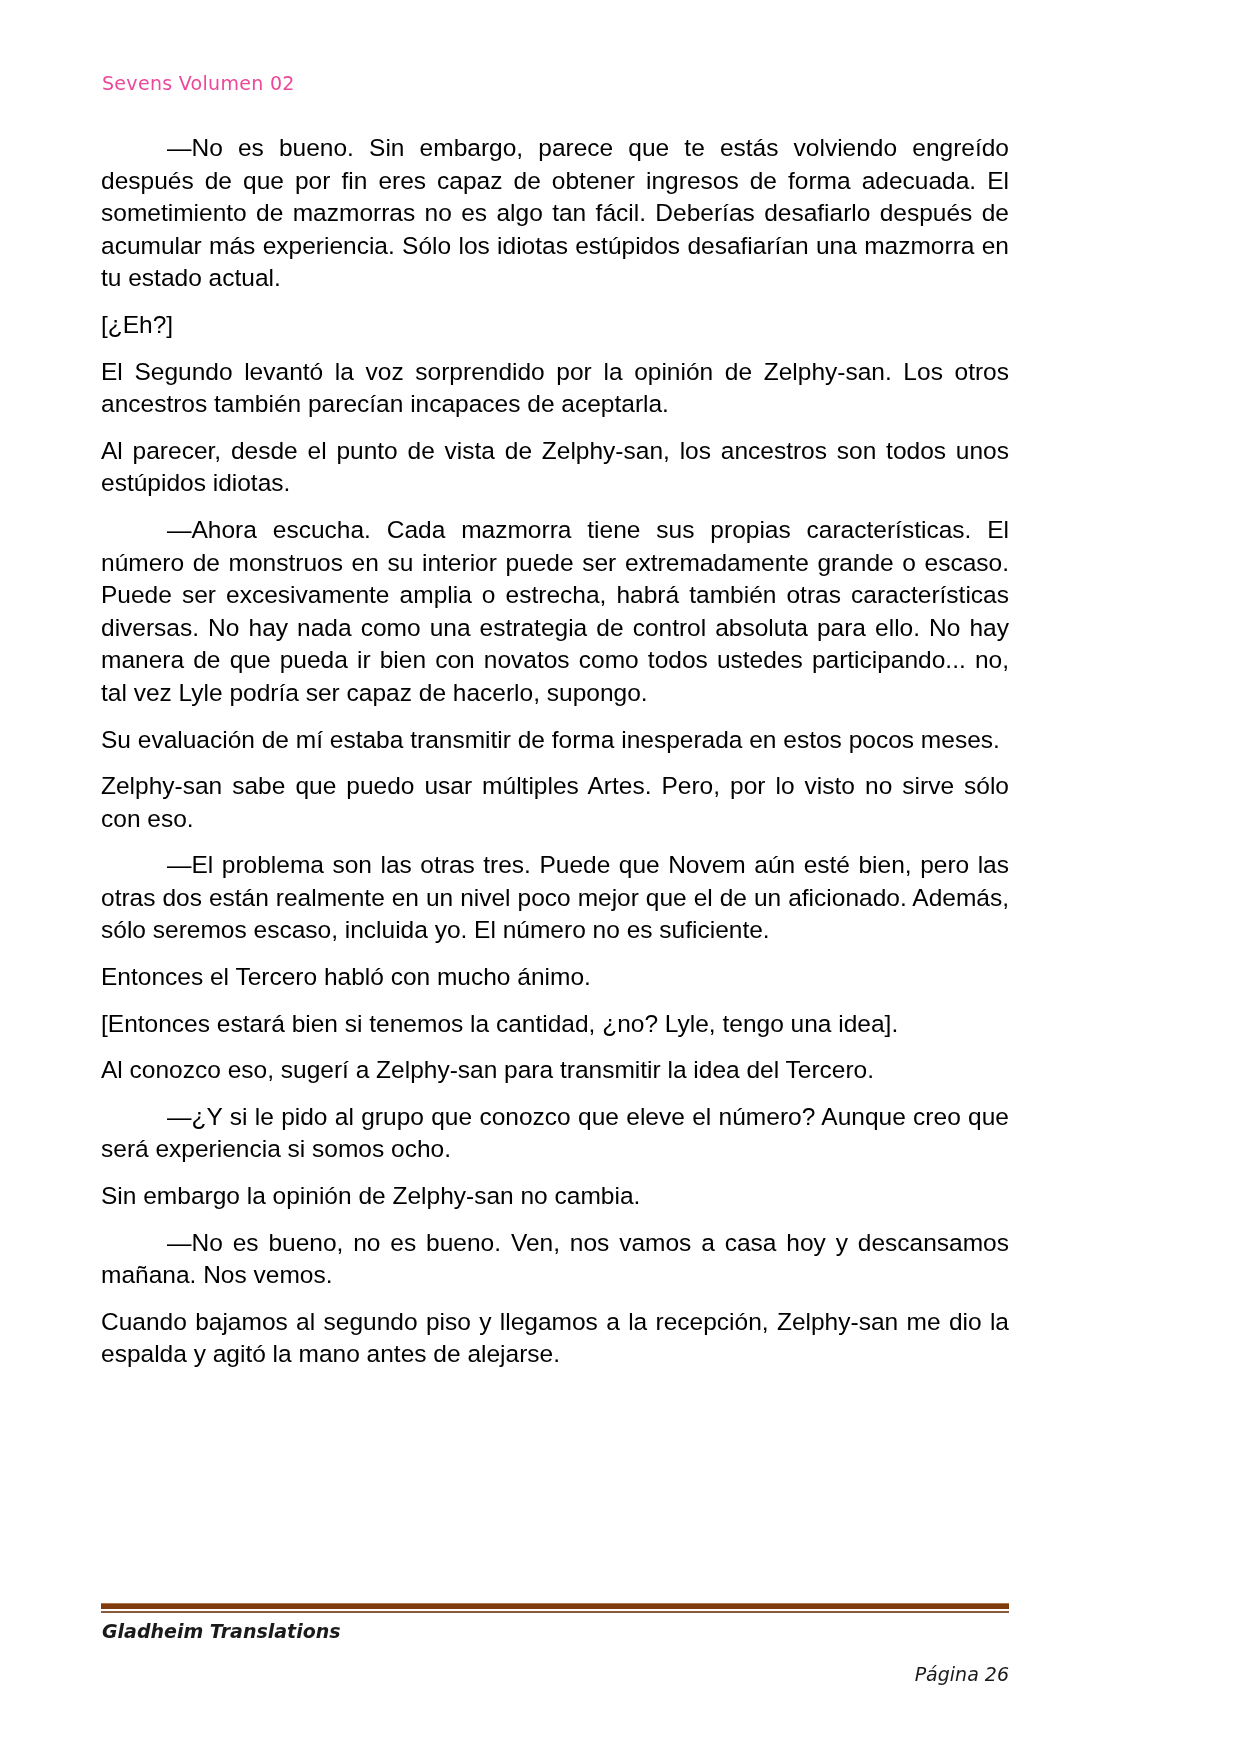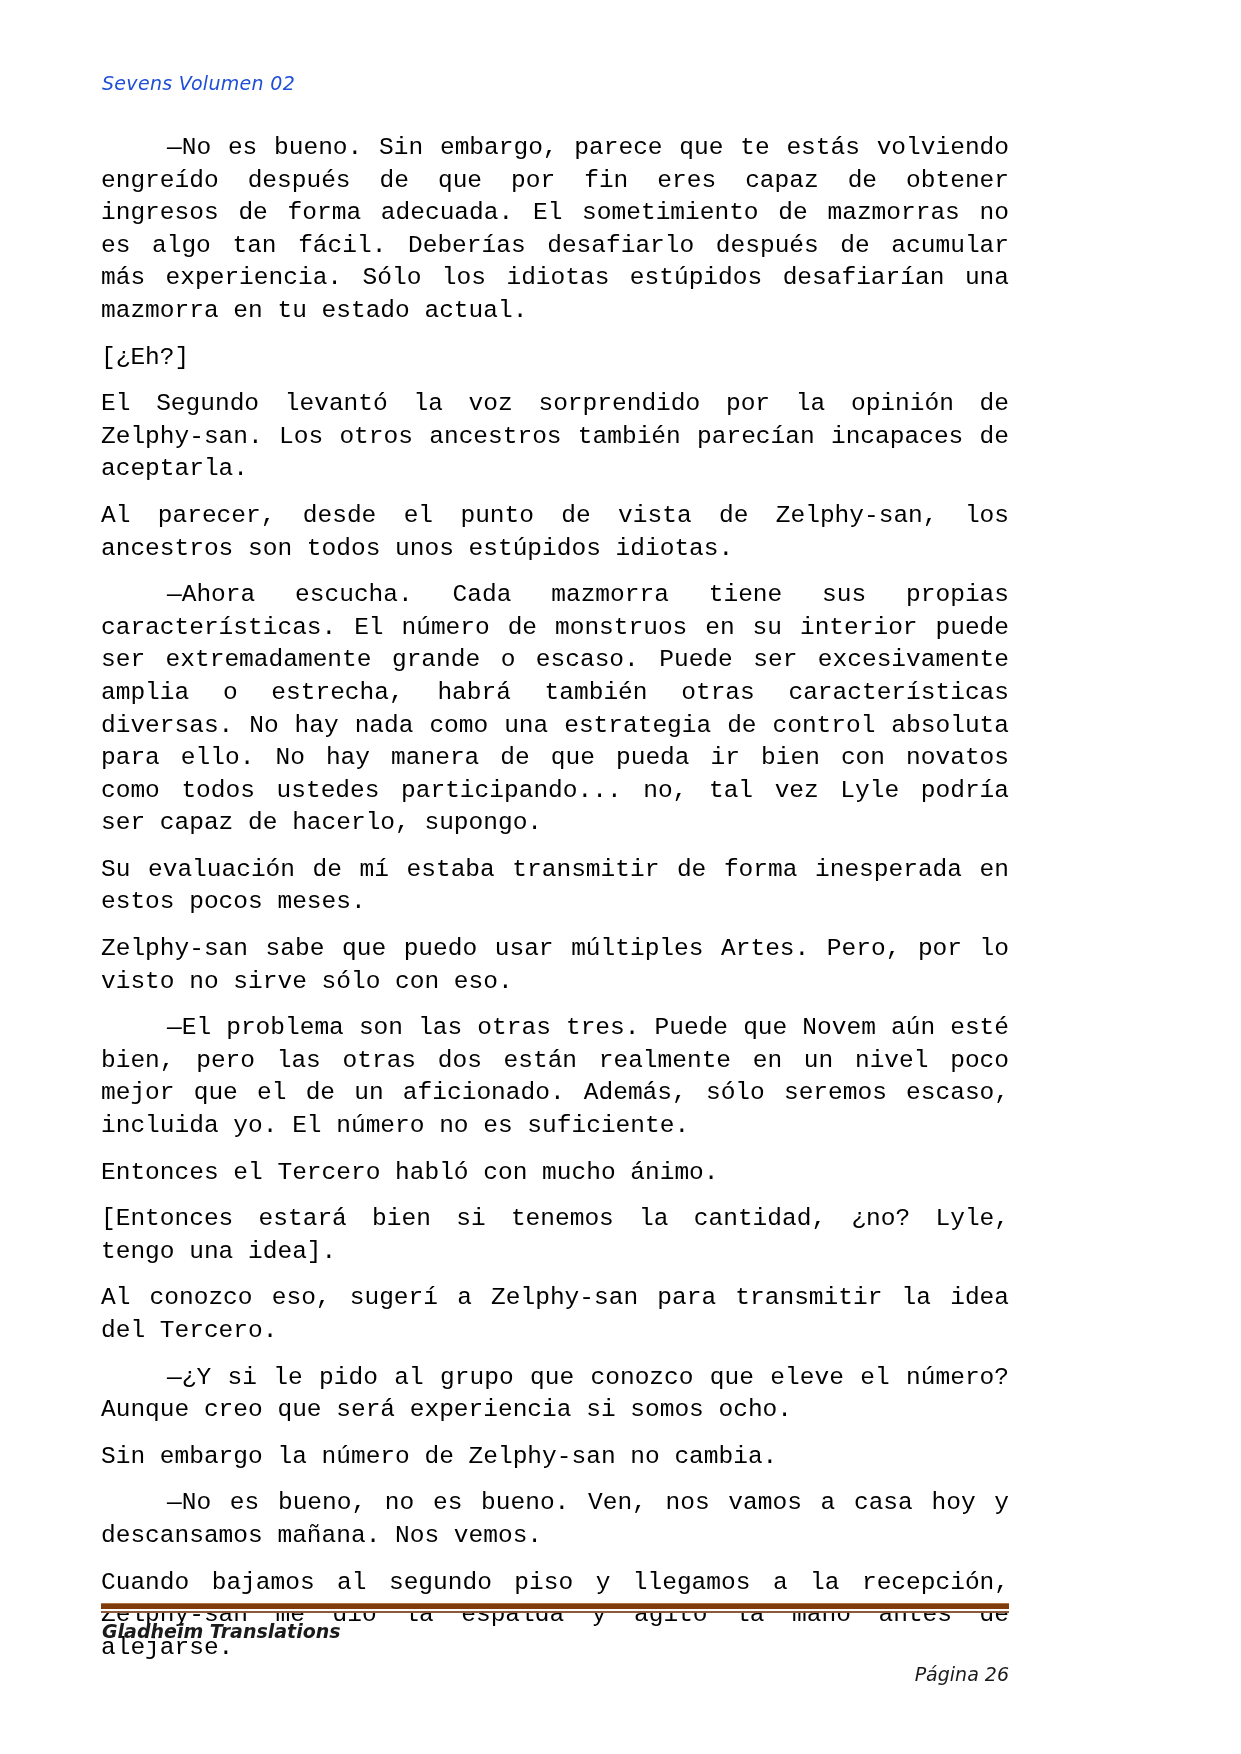--- a/index.html
+++ b/index.html
@@ -1,27 +1,27 @@
 <!DOCTYPE html>
 <html><head>
   <meta charset="utf-8">
   <style>
     html, body { margin: 0; padding: 0; background: #ffffff; }
     body { width: 1241px; height: 1754px; position: relative; overflow: hidden; }
     .header {
       position: absolute; left: 102px; top: 72px;
-      font-family: "DejaVu Sans", sans-serif; font-style: italic;
-      font-size: 19px; color: #1d4ed8; letter-spacing: 0.3px;
+      font-family: "DejaVu Sans", sans-serif; 
+      font-size: 19px; color: #ec4899; letter-spacing: 0.3px;
     }
     .content {
       position: absolute; left: 101px; top: 132px; width: 908px;
       font-family: "Liberation Sans", sans-serif; font-size: 24.5px;
       line-height: 32.6px; color: #000; text-align: justify;
     }
-    .content p { margin: 0 0 14px 0; font-family: Liberation Mono, monospace; }
+    .content p { margin: 0 0 14px 0; }
     .content p.dialog { text-indent: 66px; }
     .footer-rule {
       position: absolute; left: 101px; top: 1603px; width: 908px; height: 10px;
     }
     .footer-rule .thick { height: 5px; background: #7f3b0c; border-top: 1px solid #b0764a; }
     .footer-rule .gap { height: 2px; background: #fff; }
     .footer-rule .thin { height: 2px; background: #8a5a3a; }
     .footer-left {
       position: absolute; left: 102px; top: 1620px;
       font-family: "DejaVu Sans", sans-serif; font-style: italic; font-size: 19px; color: #1a1a1a; font-weight: bold;
@@ -42,21 +42,21 @@
   <p>El Segundo levantó la voz sorprendido por la opinión de Zelphy-san. Los otros ancestros también parecían incapaces de aceptarla.</p>
   <p>Al parecer, desde el punto de vista de Zelphy-san, los ancestros son todos unos estúpidos idiotas.</p>
   <p class="dialog">—Ahora escucha. Cada mazmorra tiene sus propias características. El número de monstruos en su interior puede ser extremadamente grande o escaso. Puede ser excesivamente amplia o estrecha, habrá también otras características diversas. No hay nada como una estrategia de control absoluta para ello. No hay manera de que pueda ir bien con novatos como todos ustedes participando... no, tal vez Lyle podría ser capaz de hacerlo, supongo.</p>
   <p>Su evaluación de mí estaba transmitir de forma inesperada en estos pocos meses.</p>
   <p>Zelphy-san sabe que puedo usar múltiples Artes. Pero, por lo visto no sirve sólo con eso.</p>
   <p class="dialog">—El problema son las otras tres. Puede que Novem aún esté bien, pero las otras dos están realmente en un nivel poco mejor que el de un aficionado. Además, sólo seremos escaso, incluida yo. El número no es suficiente.</p>
   <p>Entonces el Tercero habló con mucho ánimo.</p>
   <p>[Entonces estará bien si tenemos la cantidad, ¿no? Lyle, tengo una idea].</p>
   <p>Al conozco eso, sugerí a Zelphy-san para transmitir la idea del Tercero.</p>
   <p class="dialog">—¿Y si le pido al grupo que conozco que eleve el número? Aunque creo que será experiencia si somos ocho.</p>
-  <p>Sin embargo la número de Zelphy-san no cambia.</p>
+  <p>Sin embargo la opinión de Zelphy-san no cambia.</p>
   <p class="dialog">—No es bueno, no es bueno. Ven, nos vamos a casa hoy y descansamos mañana. Nos vemos.</p>
   <p>Cuando bajamos al segundo piso y llegamos a la recepción, Zelphy-san me dio la espalda y agitó la mano antes de alejarse.</p>
 </div>
 
 <div class="footer-rule">
   <div class="thick"></div>
   <div class="gap"></div>
   <div class="thin"></div>
 </div>
 

